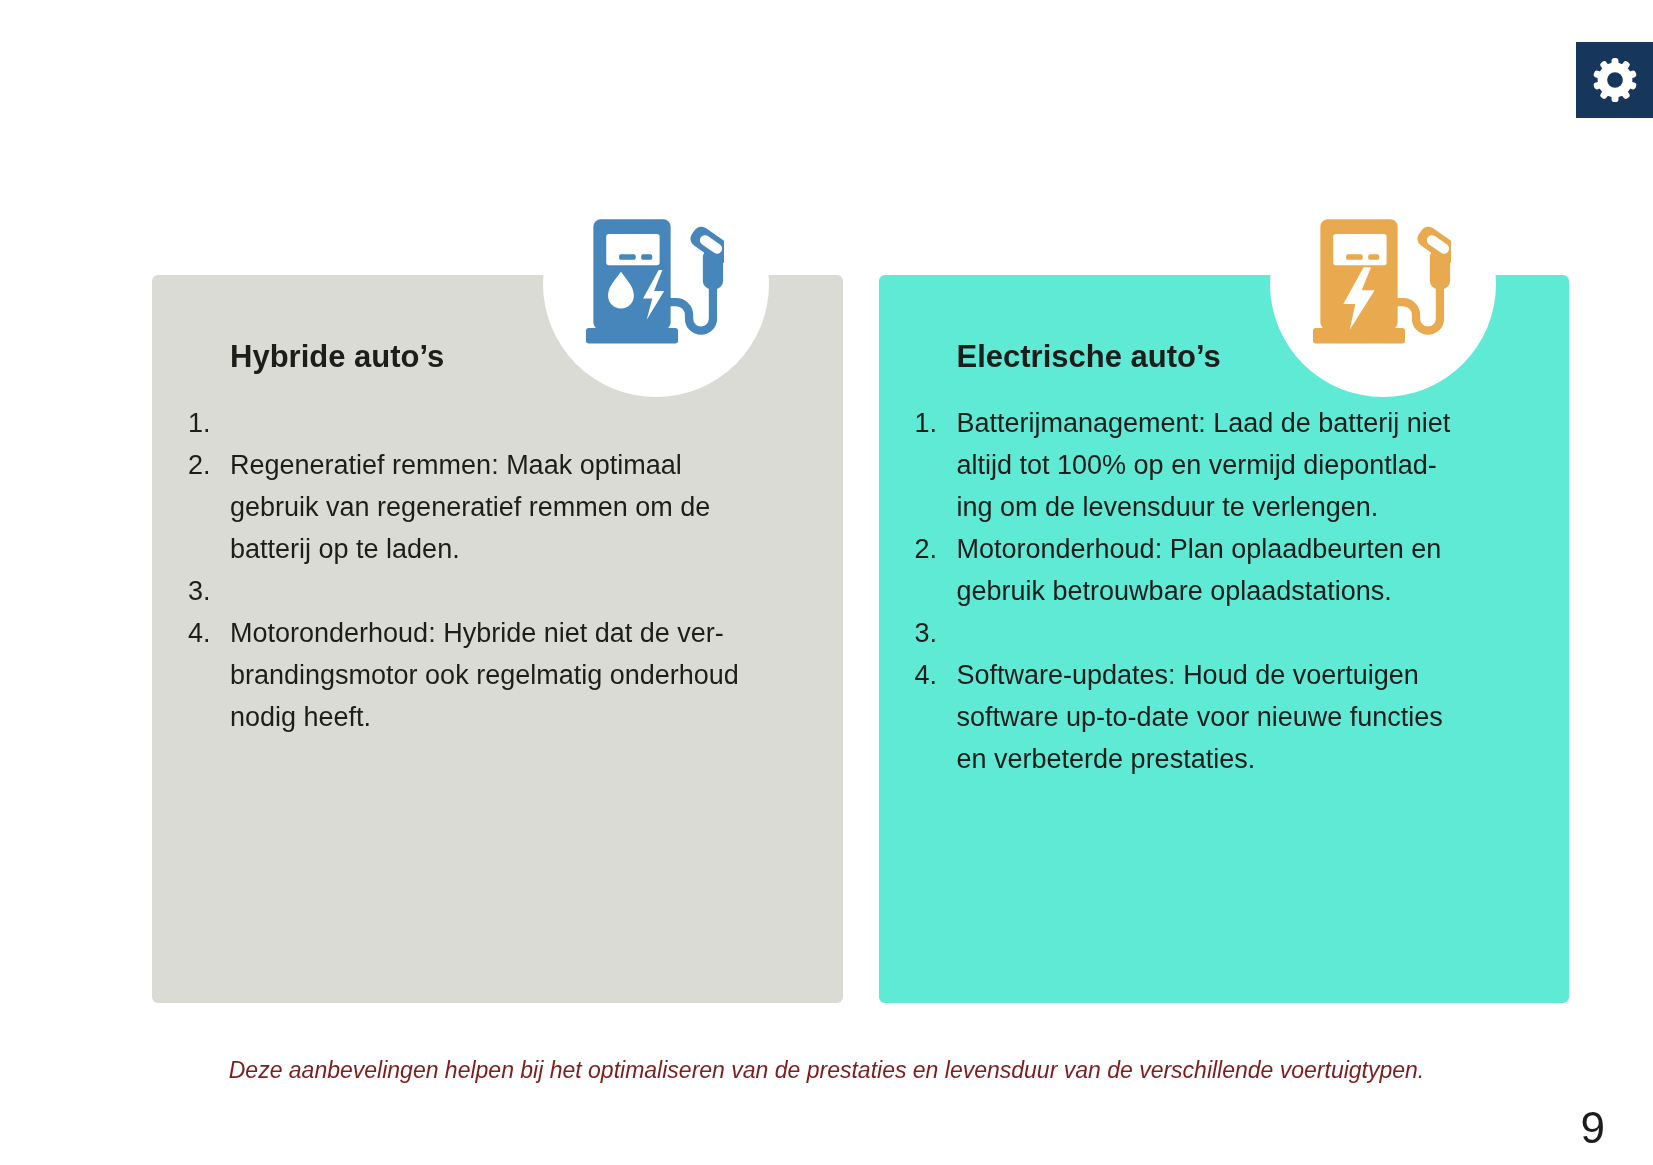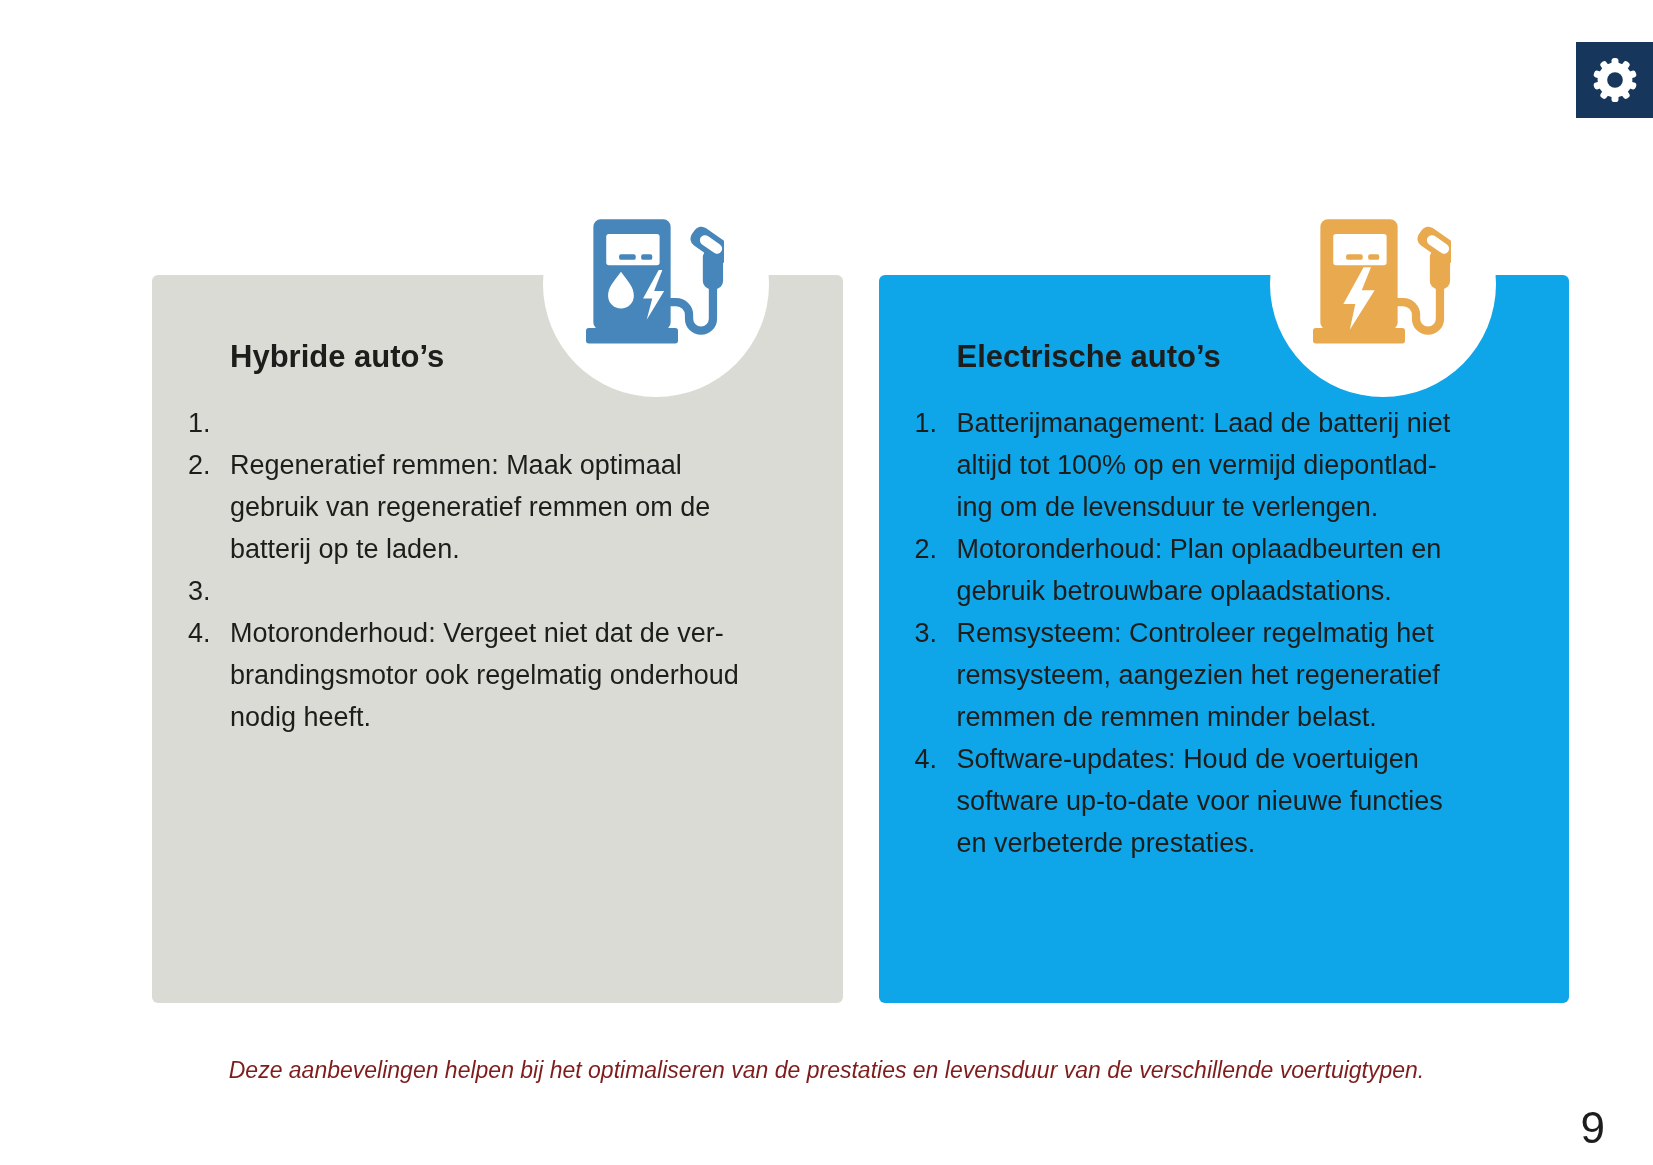--- a/index.html
+++ b/index.html
@@ -24,21 +24,21 @@
     width:1417px;height:728px;
     display:flex;gap:36px;margin-left:34px;
   }
   .card{
     position:relative;
     flex:1 1 0;
     height:728px;
     border-radius:6px;
   }
   .card-hybrid{background:#dbdbd6;}
-  .card-electric{background:#0ea5e9;}
+  .card-electric{background:#5eead4;}
   .icon-circle{
     position:absolute;
     left:391px;top:-104px;
     width:226px;height:226px;
     border-radius:50%;
     background:#ffffff;
   }
   .pump-icon{
     position:absolute;
     left:434px;top:-63px;
@@ -145,21 +145,21 @@
             <span class="num">2.</span>
             <span class="txt">Regeneratief remmen: Maak optimaal
 gebruik van regeneratief remmen om de
 batterij op te laden.</span>
           </li>
           <li>
             <span class="num">3.</span>
           </li>
           <li>
             <span class="num">4.</span>
-            <span class="txt">Motoronderhoud: Vergeet niet dat de ver-
+            <span class="txt">Motoronderhoud: Hybride niet dat de ver-
 brandingsmotor ook regelmatig onderhoud
 nodig heeft.</span>
           </li>
         </ol>
       </div>
     </section>
 
     <section class="card card-electric">
       <div class="icon-circle"></div>
       <svg class="pump-icon" viewBox="0 0 150 150" aria-hidden="true">
@@ -189,23 +189,20 @@
 altijd tot 100% op en vermijd diepontlad-
 ing om de levensduur te verlengen.</span>
           </li>
           <li>
             <span class="num">2.</span>
             <span class="txt">Motoronderhoud: Plan oplaadbeurten en
 gebruik betrouwbare oplaadstations.</span>
           </li>
           <li>
             <span class="num">3.</span>
-            <span class="txt">Remsysteem: Controleer regelmatig het
-remsysteem, aangezien het regeneratief
-remmen de remmen minder belast.</span>
           </li>
           <li>
             <span class="num">4.</span>
             <span class="txt">Software-updates: Houd de voertuigen
 software up-to-date voor nieuwe functies
 en verbeterde prestaties.</span>
           </li>
         </ol>
       </div>
     </section>

